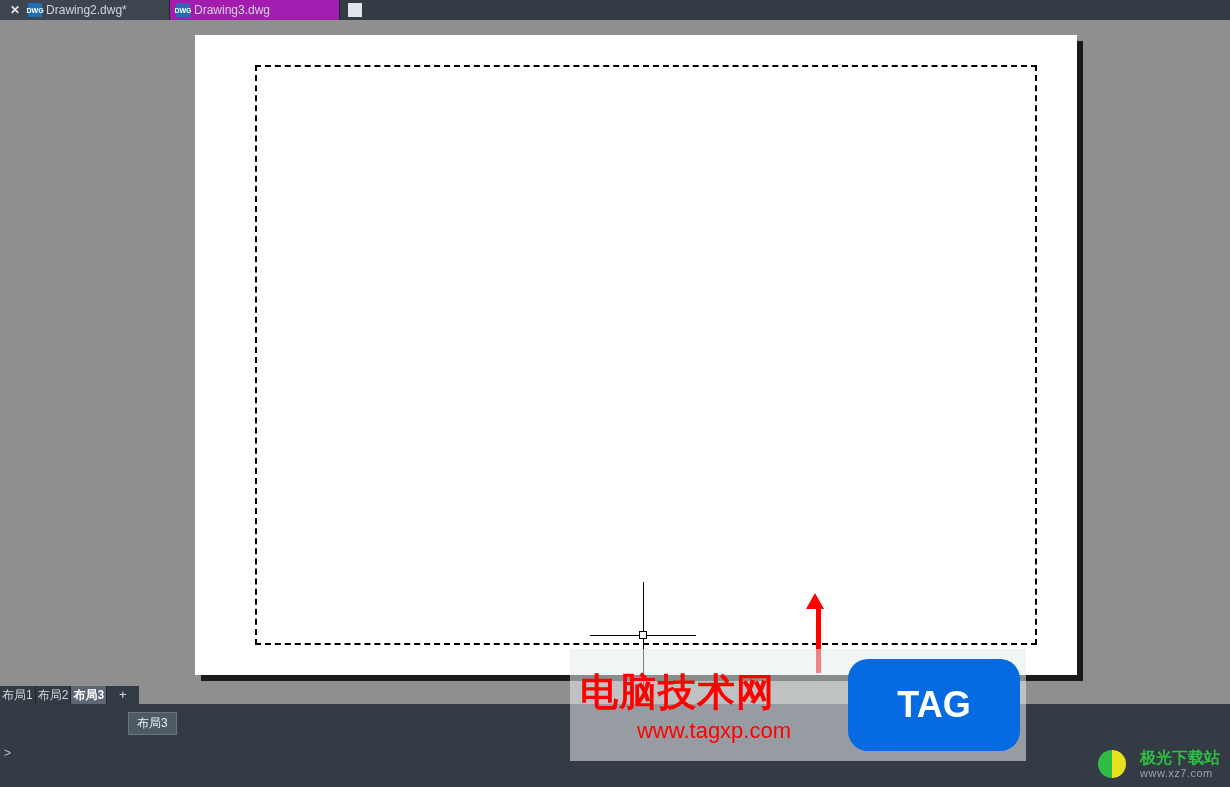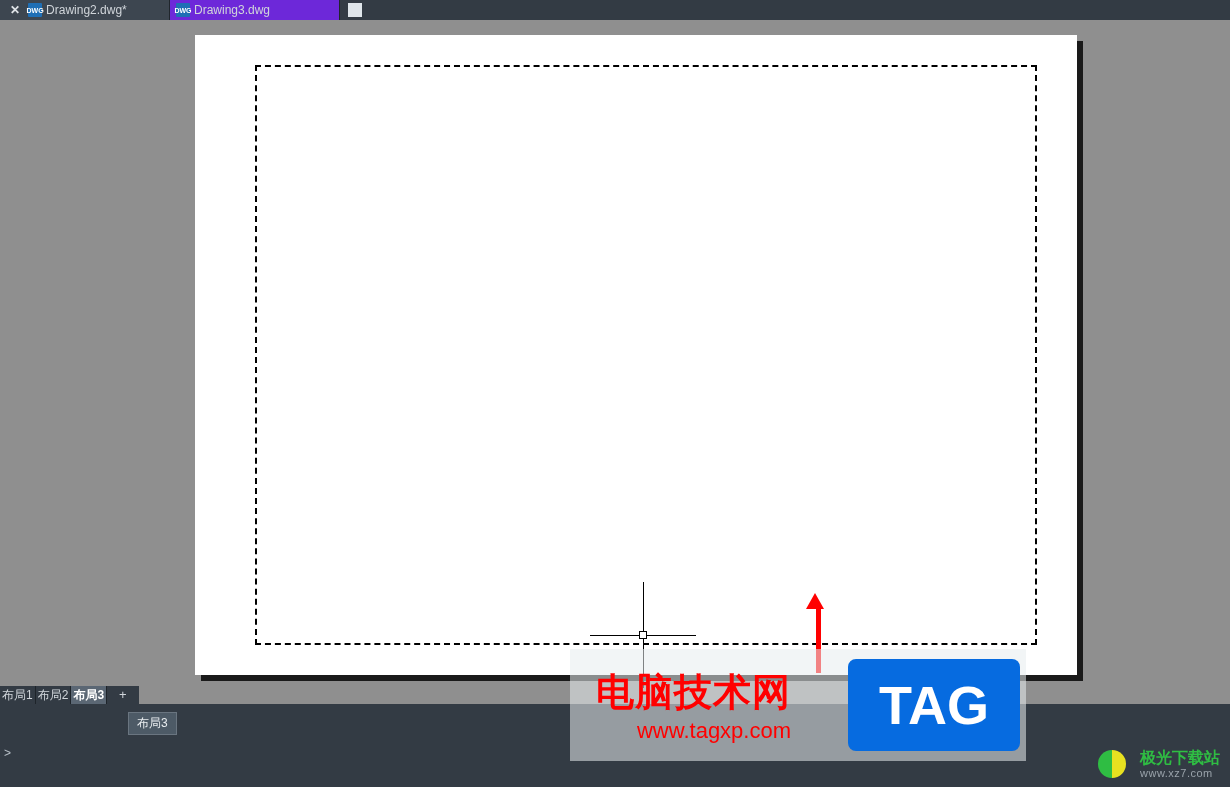--- a/index.html
+++ b/index.html
@@ -20,21 +20,21 @@
   display: flex;
   align-items: stretch;
 }
 .file-tab {
   display: flex;
   align-items: center;
   padding: 0 6px;
   color: #d0d5da;
   gap: 4px;
   min-width: 170px;
-  background: #6d28d9;
+  background: #a21caf;
   border-right: 1px solid #20262c;
   cursor: pointer;
   font-size: 12px;
 }
 .file-tab.active {
   background: #3d4650;
 }
 .close-x {
   color: #e0e4e8;
   font-weight: bold;
@@ -186,36 +186,36 @@
 }
 .wm-text {
   flex: 1;
 }
 .wm-title {
   color: #ff0000;
   font-size: 38px;
   font-weight: bold;
   font-family: "Comic Sans MS", "SimHei", sans-serif;
   letter-spacing: 1px;
-  padding-left: 26px;
+  padding-left: 10px;
 }
 .wm-url {
   color: #ff0000;
   font-size: 22px;
   font-family: "Comic Sans MS", sans-serif;
   padding-left: 10px;
   text-align: center;
 }
 .tag-badge {
   width: 172px;
   height: 92px;
   background: #066be0;
-  border-radius: 8px;
+  border-radius: 20px;
   color: #fff;
-  font-size: 54px;
+  font-size: 36px;
   font-weight: bold;
   display: flex;
   align-items: center;
   justify-content: center;
   font-family: Arial, sans-serif;
   margin-right: 6px;
 }
 
 .site-logo {
   position: absolute;

